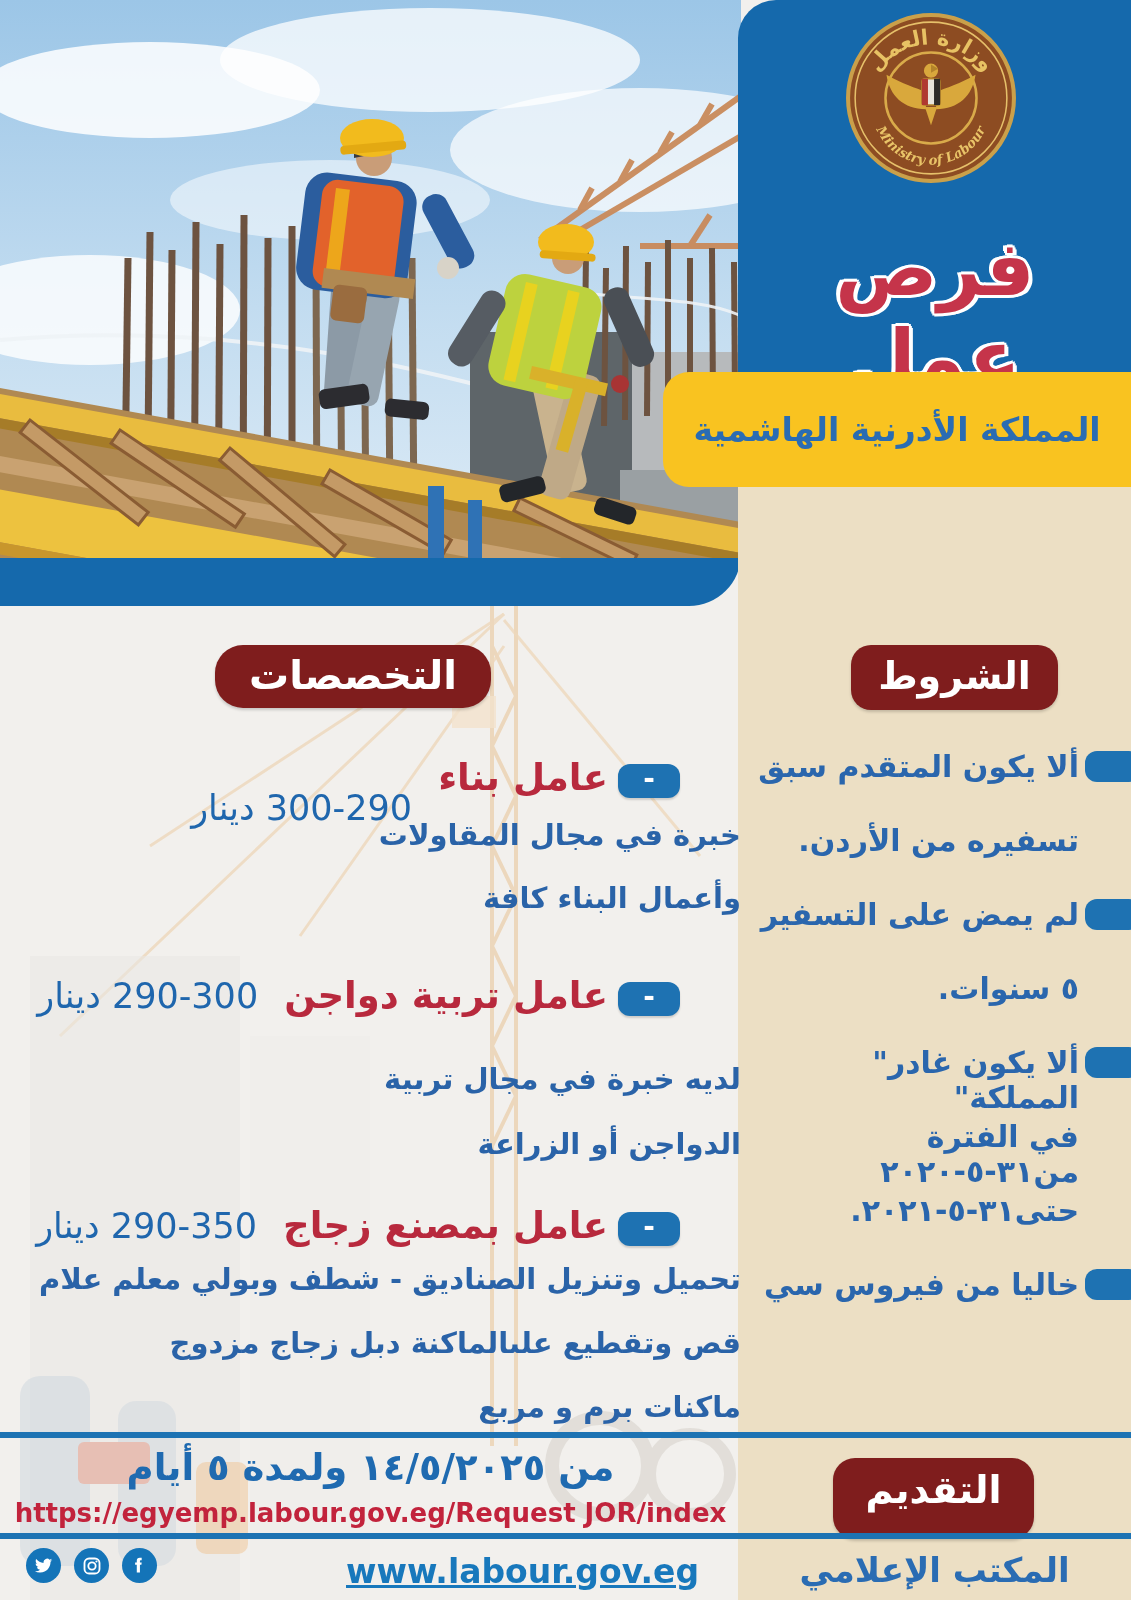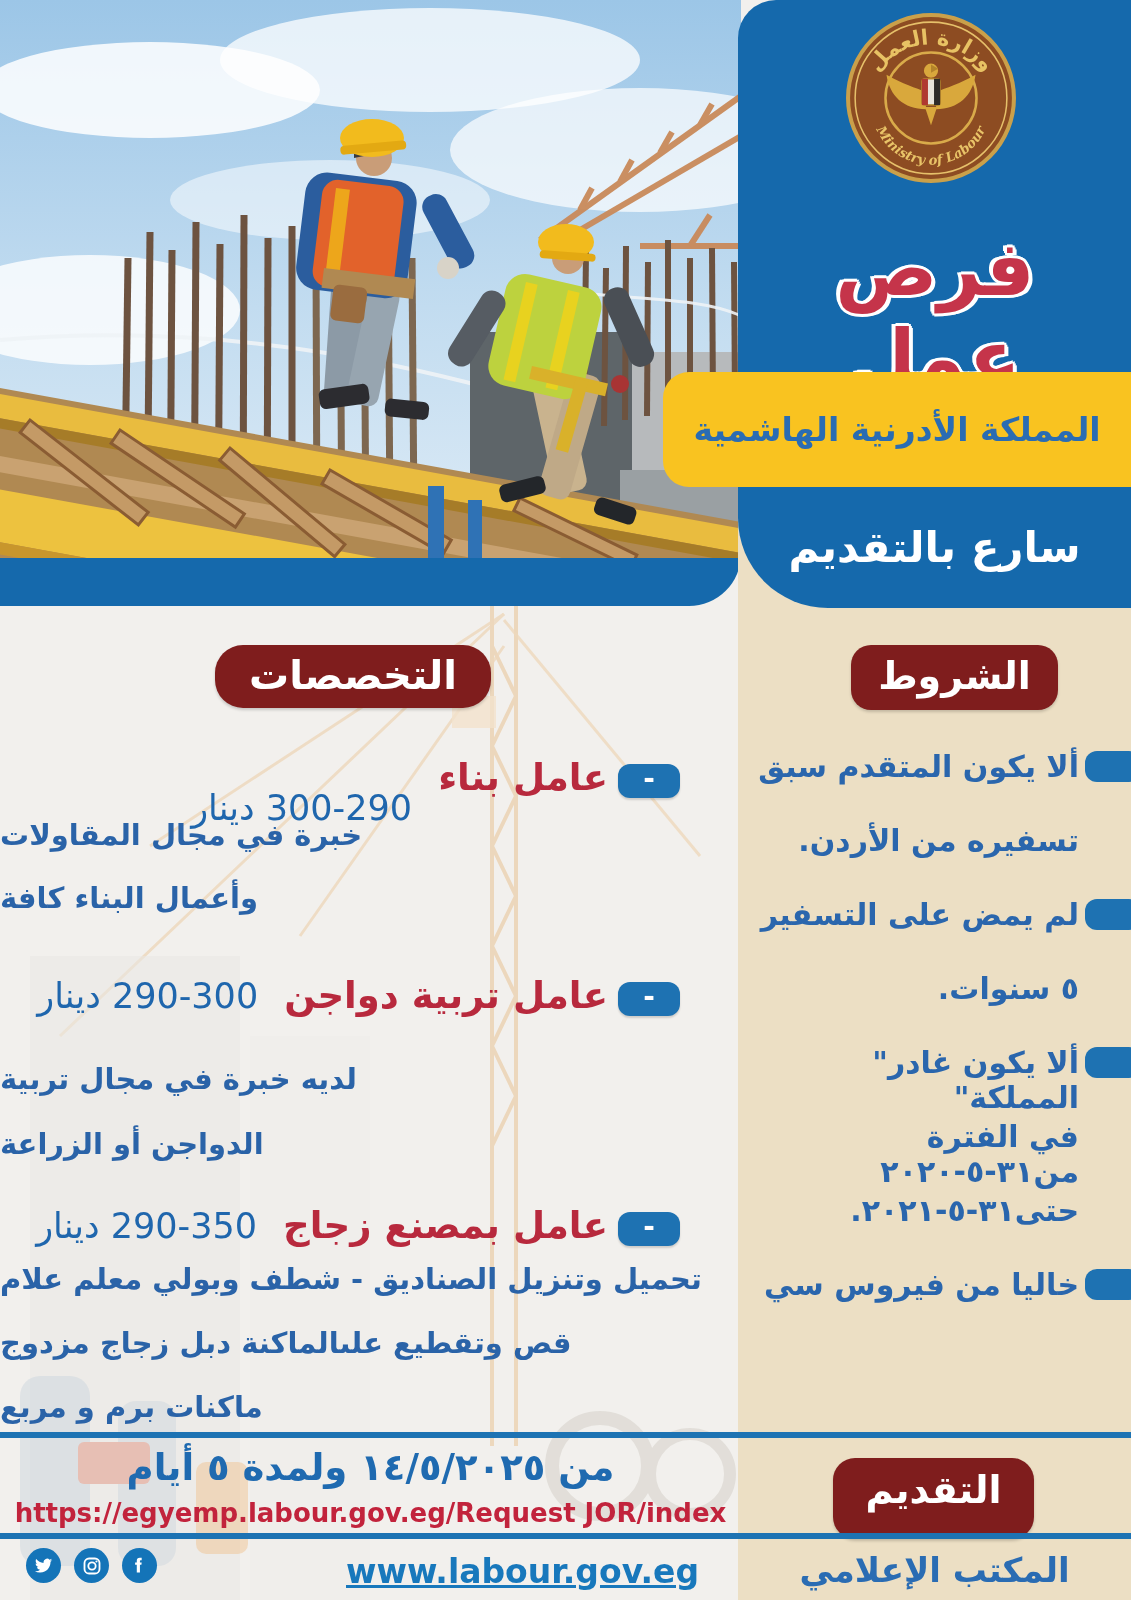--- a/index.html
+++ b/index.html
@@ -36,21 +36,21 @@
       color:#2a66ad; font-size:30px; font-weight:bold; direction:rtl; }
   .cond-bullet{ position:absolute; right:-10px; top:2px; width:56px; height:31px; background:#1e72b2; border-radius:12px; }
 
   
   .job-bullet{ width:62px; height:34px; background:#1e72b2; border-radius:12px; color:#fff; text-align:center;
       font-size:28px; font-weight:bold; line-height:30px; box-shadow:0 2px 2px rgba(0,0,0,.15); }
   .job-title{ color:#b8293d; font-weight:bold; font-size:37px; }
   .job-salary{ color:#1f66ad; font-weight:normal; font-size:35px; }
   .job-head{ text-align:right; direction:rtl; font-size:0; }
   .job-head .job-title{ margin-left:26px; }
-  .jdesc{ left:0; width:741px; text-align:left; color:#2a63a8; font-size:29px; font-weight:bold; direction:rtl; }
+  .jdesc{ left:0; width:741px; text-align:right; color:#2a63a8; font-size:29px; font-weight:bold; direction:rtl; }
 
   .hr{ left:0; width:1131px; height:6px; background:#1d73b3; }
 
   .date-line{ left:0; top:1446px; width:741px; text-align:center; color:#1f6ab0; font-size:37px; font-weight:bold; direction:rtl; }
   .url-line{ left:0; top:1498px; width:741px; text-align:center; color:#c2233c; font-size:26px; font-weight:bold; }
 
   .office{ left:738px; top:1550px; width:393px; text-align:center; color:#2a6cb3; font-size:34px; font-weight:bold; direction:rtl; }
   .website{ left:346px; top:1552px; width:300px; color:#1878bc; font-size:33px; font-weight:bold;text-decoration:underline; }
 
   .social{ left:26px; top:1548px; width:150px; height:40px; display:flex; gap:13px; }
@@ -254,23 +254,20 @@
       </g>
     </svg>
   </div>
 
   <div class="abs main-title ar">فرص عمل</div>
 
   <div class="abs yellow-band">
     <span class="ar">المملكة الأدرنية الهاشمية</span>
   </div>
 
-  <div class="abs cta-band">
-    <span class="ar">سارع بالتقديم</span>
-  </div>
 
   <div class="abs pill cond-pill">الشروط</div>
 
   <div class="abs cond-row" style="top:749px">
     <span>ألا يكون المتقدم سبق</span>
     <div class="cond-bullet"></div>
   </div>
   <div class="abs cond-row" style="top:823px">
     <span>تسفيره من الأردن.</span>
   </div>

